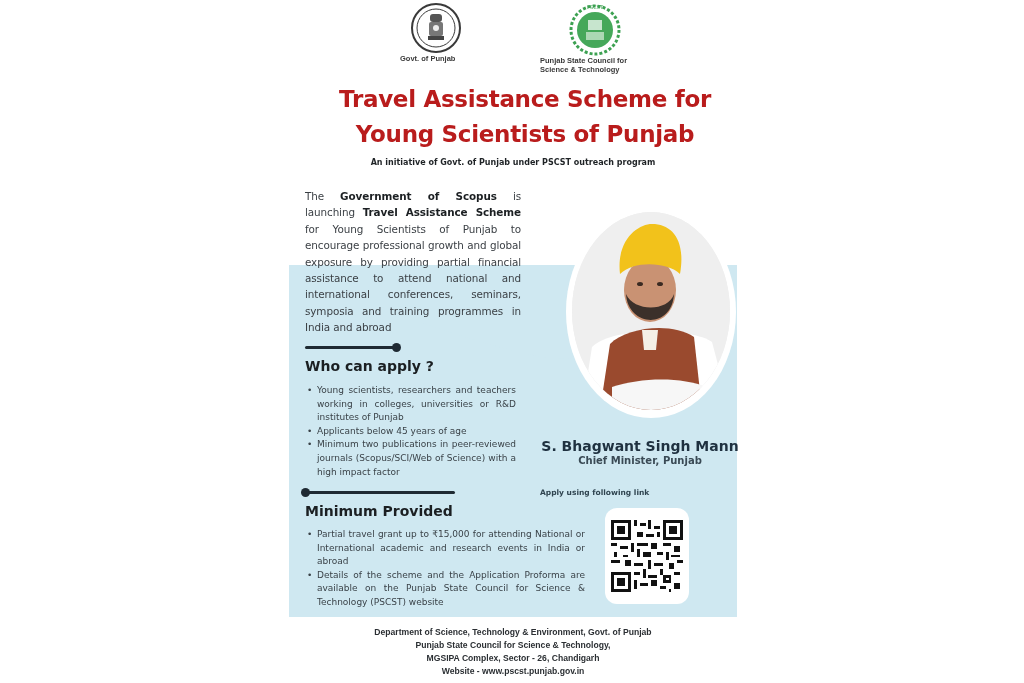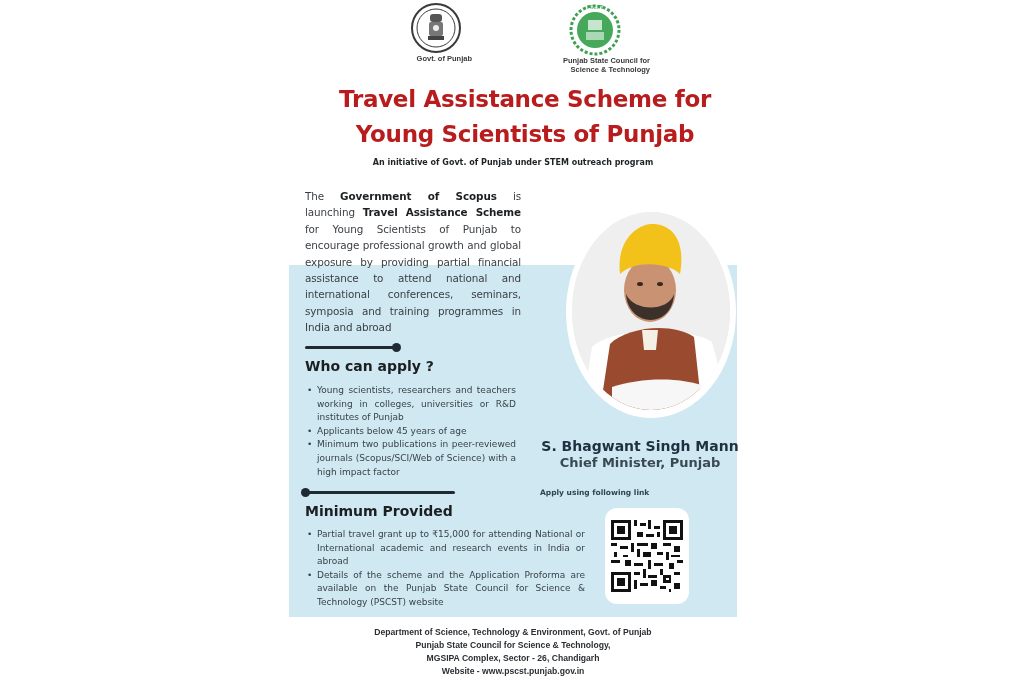--- a/index.html
+++ b/index.html
@@ -17,21 +17,21 @@
   .blue-panel {
     position:absolute; left:289px; top:265px; width:448px; height:352px;
     background:#cfe8f1;
   }
   .blue-wave {
     position:absolute; left:289px; top:230px; width:448px; height:140px;
     overflow:hidden;
   }
   .blue-wave svg { display:block; }
   
-  .logo-wrap { position:absolute; text-align:right; }
+  .logo-wrap { position:absolute; text-align:left; }
   .logo-gov { left:400px; top:2px; width:72px; }
   .logo-pscst { left:540px; top:2px; width:110px; }
   .logo-caption {
     font-family:"Liberation Sans", sans-serif; font-size:7.5px; font-weight:bold;
     color:#3a3a3a; line-height:9px;
   }
   .title {
     position:absolute; left:301px; width:448px; text-align:center;
     font-family:"DejaVu Sans", sans-serif; font-weight:bold;
     color:#b91c1c; font-size:23px; letter-spacing:-0.3px;
@@ -73,21 +73,21 @@
   .photo-inner {
     position:absolute; left:572px; top:212px; width:158px; height:198px;
     border-radius:50%; background:#eeeeee; overflow:hidden;
   }
   .cm-name {
     position:absolute; left:540px; width:200px; top:438px; text-align:center;
     font-weight:bold; font-size:14px; color:#1f3140;
   }
   .cm-role {
     position:absolute; left:540px; width:200px; top:455px; text-align:center;
-    font-weight:bold; font-size:13px; color:#3a4a55;
+    font-weight:bold; font-size:10px; color:#3a4a55;
   }
   .apply-label {
     position:absolute; left:540px; width:200px; top:488px; text-align:left;
     font-weight:bold; font-size:7.5px; color:#2f4450;
   }
   .qr-box {
     position:absolute; left:605px; top:508px; width:84px; height:96px;
     background:#ffffff; border-radius:12px;
   }
   .footer {
@@ -128,21 +128,21 @@
     <rect x="20" y="18" width="14" height="10" fill="#ffffff" opacity="0.7"></rect>
     <rect x="18" y="30" width="18" height="8" fill="#ffffff" opacity="0.55"></rect>
     <text x="27" y="7" font-size="5" text-anchor="middle" fill="#3da152" font-family="DejaVu Sans, sans-serif">PSCST</text>
   </svg>
   <div class="logo-caption">Punjab State Council for</div>
   <div class="logo-caption">Science &amp; Technology</div>
 </div>
 
 <div class="title l1">Travel Assistance Scheme for</div>
 <div class="title l2">Young Scientists of Punjab</div>
-<div class="subtitle">An initiative of Govt. of Punjab under STEM outreach program</div>
+<div class="subtitle">An initiative of Govt. of Punjab under PSCST outreach program</div>
 
 <div class="intro"><span>The </span><b>Government of Scopus</b><span> is launching </span><b>Travel Assistance Scheme</b><span> for Young Scientists of Punjab to encourage professional growth and global exposure by providing partial financial assistance to attend national and international conferences, seminars, symposia and training programmes in India and abroad</span></div>
 
 <div class="divider" style="left:305px; top:346px; width:92px;"></div>
 <div class="dot" style="left:392px; top:343px;"></div>
 
 <div class="h2" style="left:305px; top:358px;">Who can apply ?</div>
 <ul class="bullets" style="left:305px; top:384px; width:211px;">
   <li>Young scientists, researchers and teachers working in colleges, universities or R&amp;D institutes of Punjab</li>
   <li>Applicants below 45 years of age</li>

